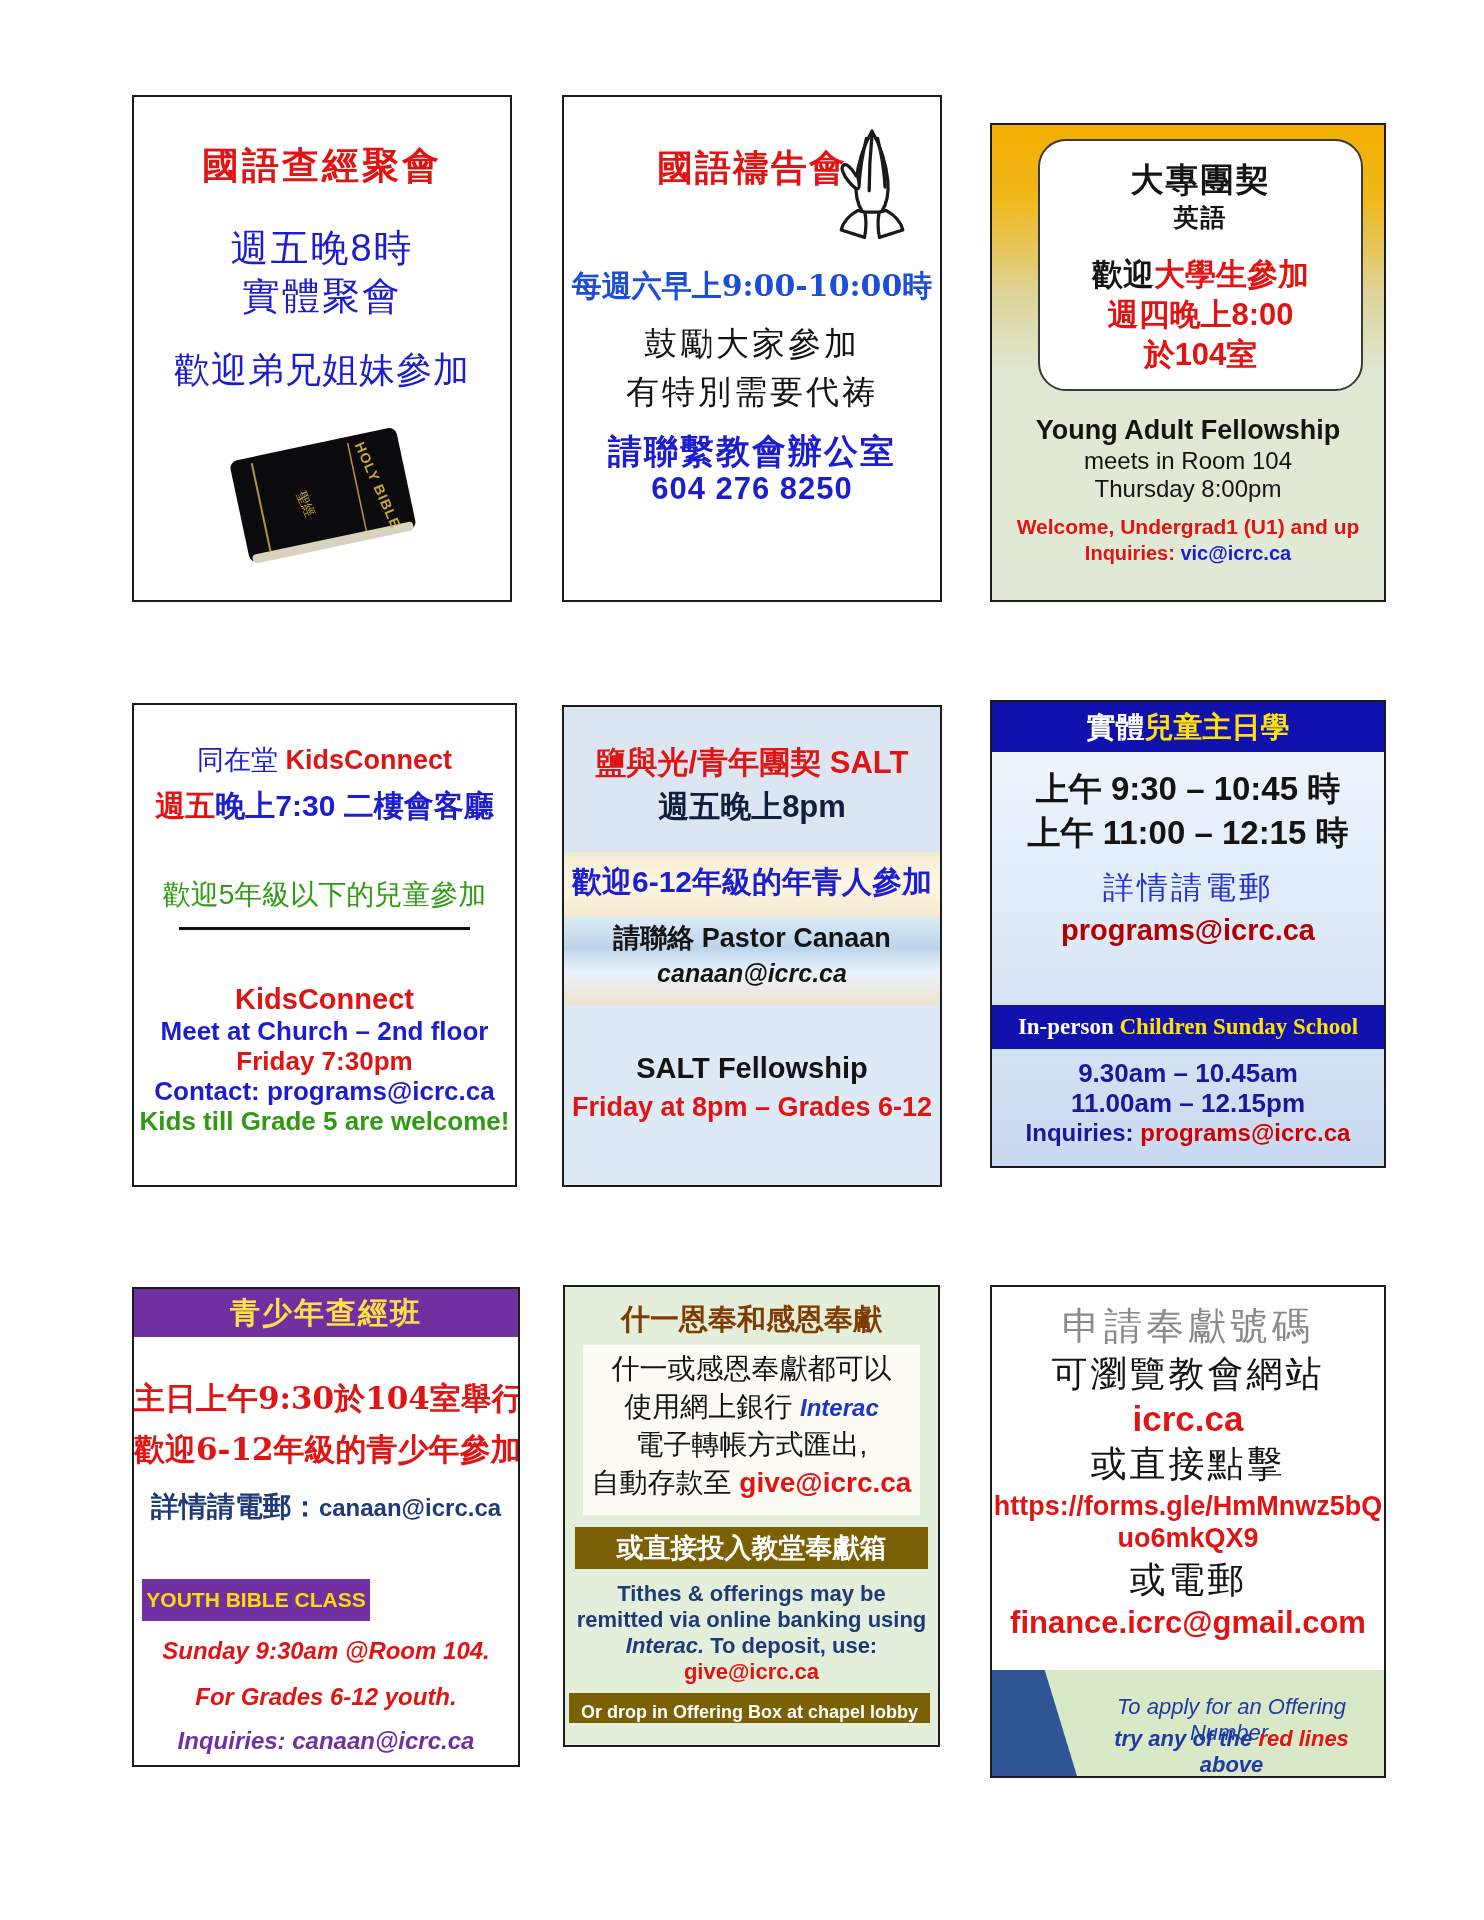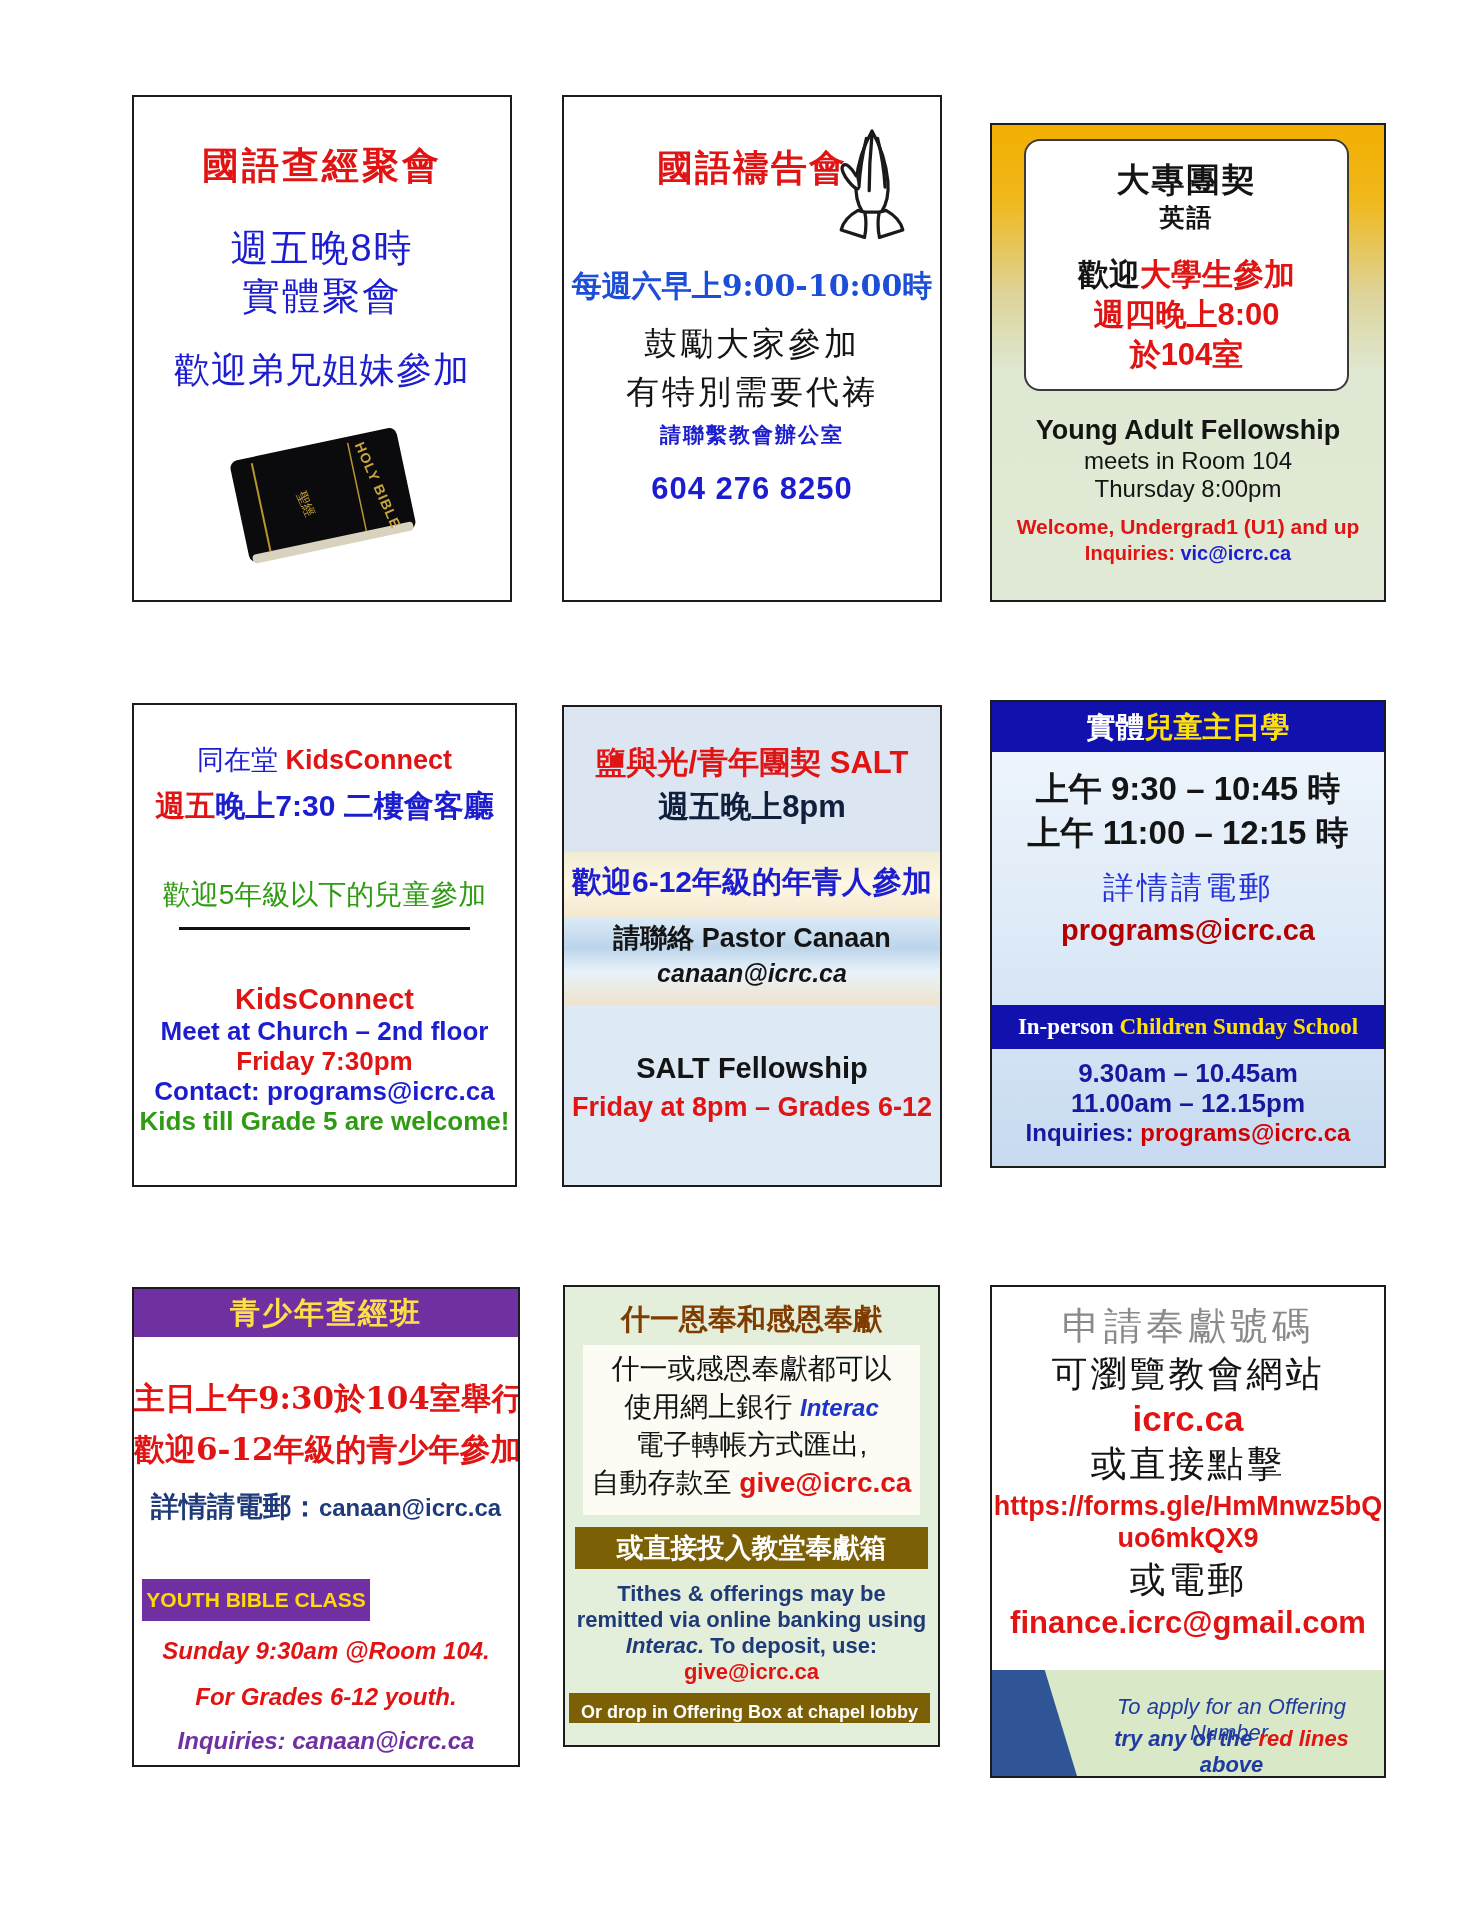--- a/index.html
+++ b/index.html
@@ -28,22 +28,22 @@
   .c3{left:990px;top:123px;width:396px;height:479px;
       background:linear-gradient(180deg,#f3ae00 0%,#f0b81c 16%,#ddd49c 36%,#dfe8d2 52%,#e0ead6 100%);}
   .c4{left:132px;top:703px;width:385px;height:484px;}
   .c5{left:562px;top:705px;width:380px;height:482px;background:#dde9f5;}
   .c6{left:990px;top:700px;width:396px;height:468px;
       background:linear-gradient(180deg,#f2f7fd 0%,#ddeaf7 50%,#c7daf0 100%);}
   .c7{left:132px;top:1287px;width:388px;height:480px;}
   .c8{left:563px;top:1285px;width:377px;height:462px;background:#e3efda;}
   .c9{left:990px;top:1285px;width:396px;height:493px;}
 
-  .white-round-box{position:absolute;left:32px;top:14px;width:321px;height:248px;background:#ffffff;
-      border:2px solid #3a3a3a;border-radius:16px;}
+  .white-round-box{position:absolute;left:46px;top:14px;width:321px;height:248px;background:#ffffff;
+      border:2px solid #3a3a3a;border-radius:28px;}
   .divider{position:absolute;left:45px;right:45px;top:222px;border-top:3px solid #111;}
   .header-bar{position:absolute;left:0;top:0;width:100%;text-align:center;}
   .navy-bar{background:#1111ad;font-family:Liberation Serif, serif;}
   .purple-bar{background:#7130a2;}
   .gold-bar{position:absolute;background:#7c6006;text-align:center;color:#fff;font-weight:bold;}
   .salt-sec{position:absolute;left:0;width:100%;}
   .note-band{position:absolute;left:0;bottom:0;width:100%;height:106px;background:#d9e8c6;}
   .note-tri{position:absolute;left:0;top:0;width:85px;height:100%;background:#2f5597;
       clip-path:polygon(0 0,62% 0,100% 100%,0 100%);}
   .whitebox8{position:absolute;left:18px;top:58px;right:18px;height:170px;background:#fcfcf4;}
@@ -84,21 +84,21 @@
           <path d="M43 54 C38 45 32 40 29 43 C26 46 30 54 35 60 C39 65 43 68 45 68"></path>
           <path d="M45 91 C36 96 29 103 27 112 L52 120 C54 111 54 99 52 93 Z"></path>
           <path d="M75 91 C84 96 91 103 93 112 L68 120 C66 111 66 99 68 93 Z"></path>
         </g>
       </svg>
     </div>
     <div class="t red b" style="top:50px;font-size:36px;letter-spacing:2px">國語禱告會</div>
     <div class="t dred b kai" style="top:172px;font-size:30px">每週六早上9:00-10:00時</div>
     <div class="t black kai" style="top:228px;font-size:33px;letter-spacing:3px">鼓勵大家參加</div>
     <div class="t black kai" style="top:276px;font-size:33px;letter-spacing:3px">有特別需要代祷</div>
-    <div class="t blue kai b" style="top:326px;font-size:21px;letter-spacing:2px">請聯繫教會辦公室</div>
+    <div class="t blue kai b" style="top:335px;font-size:34px;letter-spacing:2px">請聯繫教會辦公室</div>
     <div class="t blue b" style="top:374px;font-size:31px;letter-spacing:1px">604 276 8250</div>
   </div>
 
   <div class="card c3">
     <div class="white-round-box">
       <div class="t black b" style="top:20px;font-size:33px;letter-spacing:2px">大專團契</div>
       <div class="t black b" style="top:62px;font-size:25px;letter-spacing:2px">英語</div>
       <div class="t b" style="top:116px;font-size:31px">
         <span class="black">歡迎</span><span class="red">大學生參加</span>
       </div>

